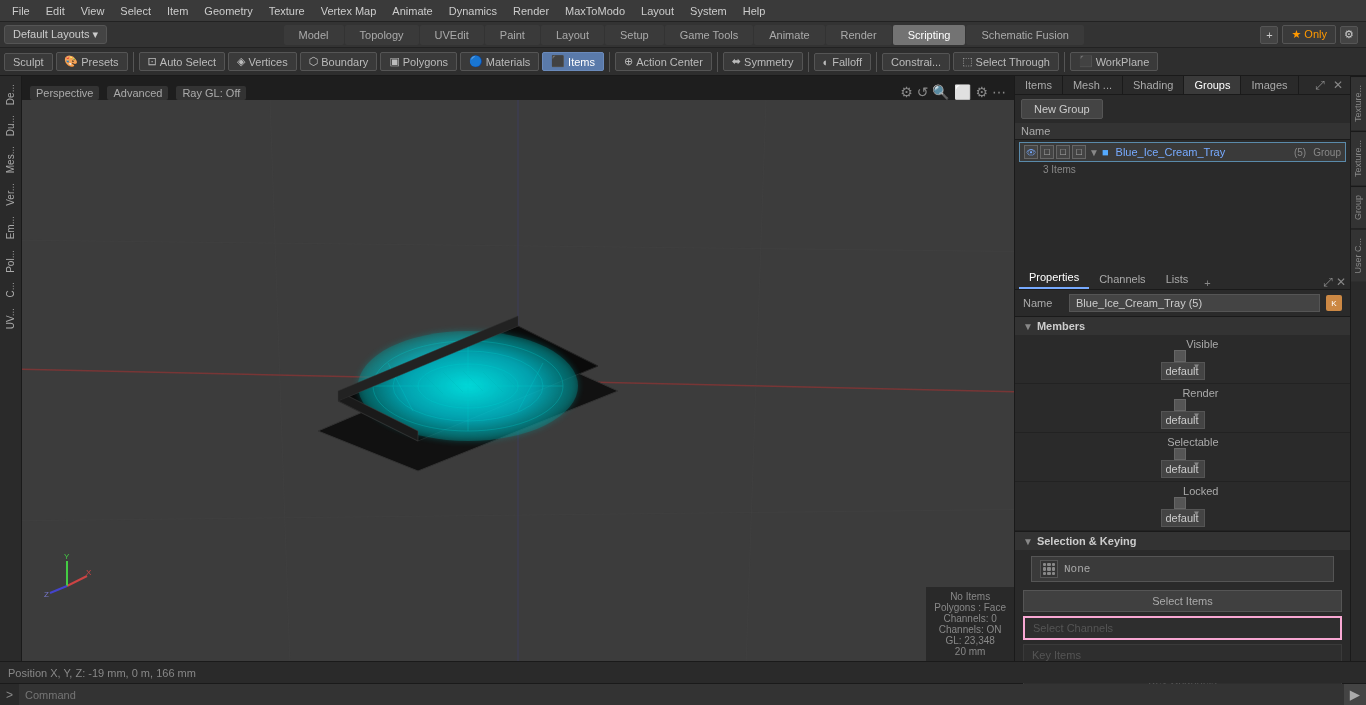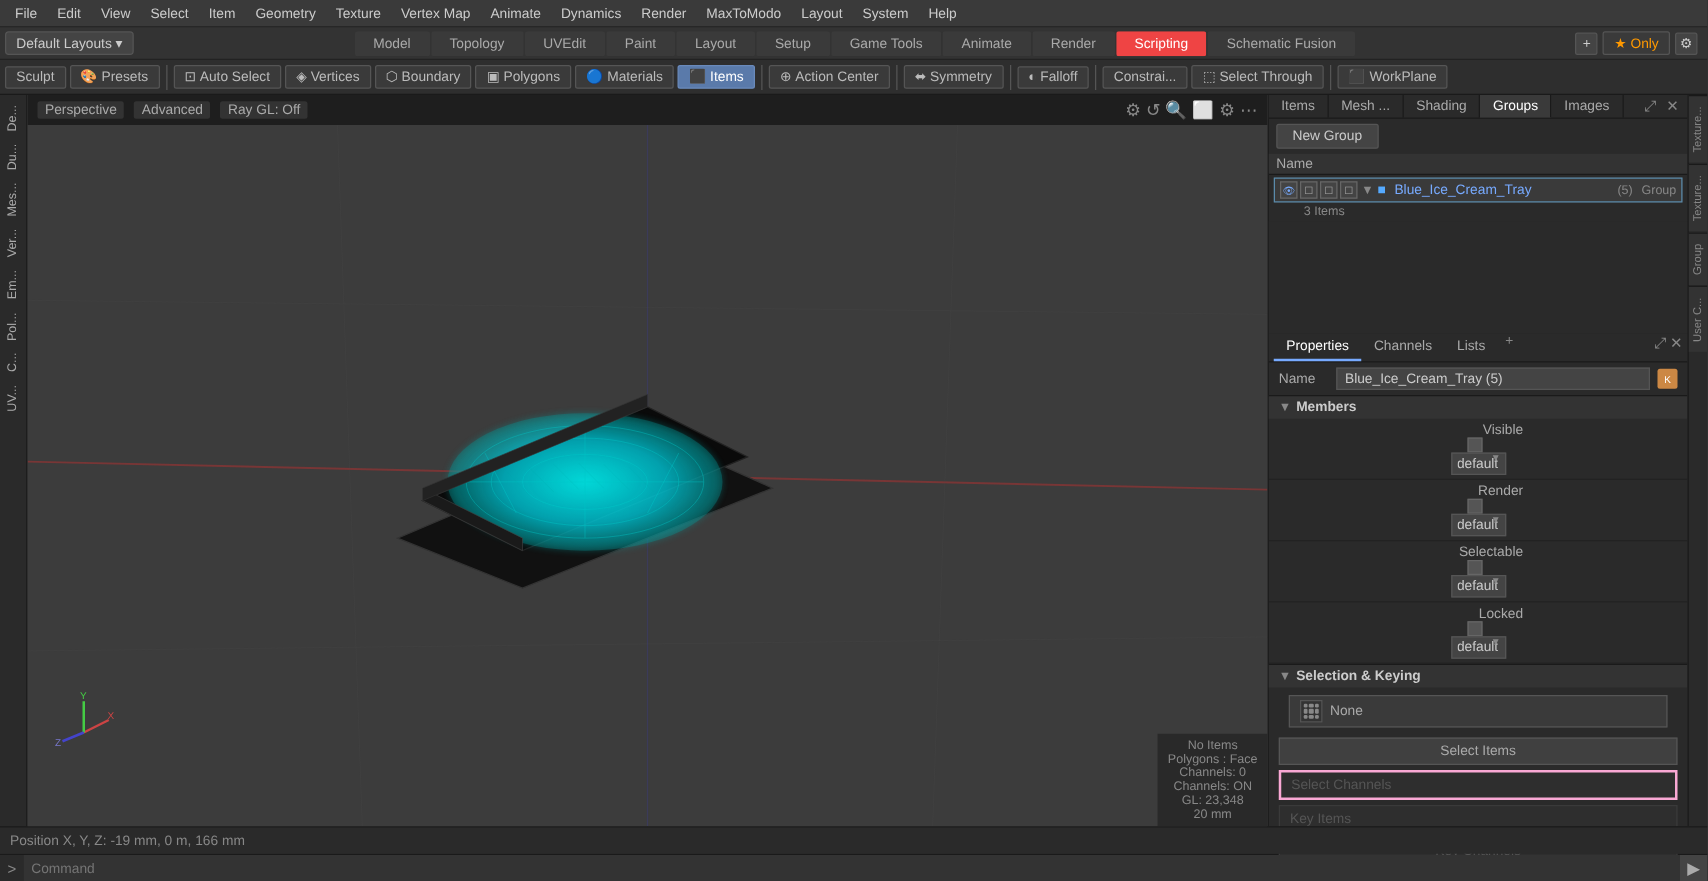--- a/index.html
+++ b/index.html
@@ -7,41 +7,41 @@
 
     
     #menu-bar { display: flex; align-items: center; background: #3a3a3a; height: 22px; padding: 0 4px; border-bottom: 1px solid #222; }
     .menu-item { padding: 2px 8px; color: #ccc; cursor: pointer; font-size: 11px; }
 
     
     #layout-bar { display: flex; align-items: center; background: #333; height: 26px; border-bottom: 1px solid #222; }
     .layout-dropdown { background: #444; color: #ccc; border: 1px solid #555; padding: 2px 8px; font-size: 11px; margin-left: 4px; border-radius: 3px; }
     .layout-tabs { display: flex; flex: 1; justify-content: center; gap: 1px; }
     .layout-tab { padding: 3px 14px; background: #3a3a3a; color: #aaa; font-size: 11px; border-radius: 2px; cursor: pointer; border: 1px solid transparent; }
-    .layout-tab.active { background: #ef4444; color: #fff; }
+    .layout-tab.active { background: #737373; color: #fff; }
     .layout-extra { display: flex; align-items: center; gap: 4px; margin-right: 8px; }
     .star-only { color: #f90; font-size: 11px; background: #3a3a3a; padding: 2px 8px; border-radius: 2px; border: 1px solid #555; }
     .plus-btn { color: #ccc; background: #444; border: 1px solid #555; width: 18px; height: 18px; display: flex; align-items: center; justify-content: center; border-radius: 2px; cursor: pointer; }
 
     
     #tool-bar { display: flex; align-items: center; background: #2e2e2e; height: 28px; padding: 0 4px; gap: 3px; border-bottom: 1px solid #1a1a1a; }
     .tool-btn { padding: 2px 8px; background: #3a3a3a; color: #bbb; border: 1px solid #555; border-radius: 2px; font-size: 11px; cursor: pointer; white-space: nowrap; display: flex; align-items: center; gap: 3px; }
     .tool-btn.active { background: #5a7aaa; color: #fff; border-color: #6a8abb; }
     .tool-separator { width: 1px; height: 20px; background: #555; margin: 0 2px; }
 
     
     #main { display: flex; height: calc(705px - 22px - 26px - 28px - 28px); }
 
     
     #left-sidebar { width: 22px; background: #2a2a2a; border-right: 1px solid #1a1a1a; display: flex; flex-direction: column; align-items: center; padding-top: 4px; gap: 2px; }
     .sidebar-item-v { writing-mode: vertical-rl; transform: rotate(180deg); font-size: 10px; color: #aaa; padding: 4px 2px; cursor: pointer; white-space: nowrap; }
 
     
     #viewport { flex: 1; background: #3c3c3c; position: relative; overflow: hidden; }
-    #viewport-header { display: flex; align-items: center; background: rgba(0,0,0,0.5); height: 24px; padding: 0 8px; gap: 8px; }
+    #viewport-header { display: flex; align-items: flex-end; background: rgba(0,0,0,0.5); height: 24px; padding: 0 8px; gap: 8px; }
     .vp-label { color: #aaa; font-size: 11px; background: #333; padding: 1px 6px; border-radius: 2px; }
     .vp-icons { margin-left: auto; display: flex; gap: 4px; color: #888; font-size: 14px; }
 
     
     #scene { position: absolute; top: 24px; left: 0; right: 0; bottom: 0; }
 
     
     #tray-container { position: absolute; left: 50%; top: 50%; transform: translate(-50%, -50%); }
 
     
@@ -76,21 +76,21 @@
 
     
     #group-item { display: flex; align-items: center; padding: 2px 4px; background: #3a3a3a; border: 1px solid #5a8aaa; margin: 2px 4px; gap: 3px; }
     .group-icons { display: flex; gap: 2px; }
     .g-icon { width: 14px; height: 14px; background: #444; border: 1px solid #666; display: flex; align-items: center; justify-content: center; font-size: 8px; color: #aaa; cursor: pointer; }
     .g-icon.eye { color: #7af; }
     .group-expand { color: #888; font-size: 10px; cursor: pointer; }
     .group-name { color: #7af; font-size: 11px; flex: 1; }
     .group-tag { color: #888; font-size: 10px; }
     .group-sub { color: #888; font-size: 10px; padding-left: 28px; padding-bottom: 2px; }
-    #props-tabs { display: flex; align-items: flex-start; background: #2a2a2a; border-bottom: 1px solid #1a1a1a; padding: 0 4px; }
+    #props-tabs { display: flex; align-items: flex-end; background: #2a2a2a; border-bottom: 1px solid #1a1a1a; padding: 0 4px; }
     .props-tab { padding: 4px 10px; color: #aaa; font-size: 11px; cursor: pointer; }
     .props-tab.active { color: #fff; border-bottom: 2px solid #7af; }
     .props-tab-add { color: #888; padding: 0 6px; cursor: pointer; }
     .props-tab-icons { margin-left: auto; display: flex; gap: 3px; color: #888; font-size: 12px; }
 
     
     .name-row { display: flex; align-items: center; padding: 4px 8px; gap: 6px; }
     .name-label { color: #aaa; font-size: 11px; width: 40px; }
     .name-input { flex: 1; background: #444; border: 1px solid #555; color: #ccc; font-size: 11px; padding: 2px 6px; }
     .name-icon { width: 16px; height: 16px; background: #c84; border-radius: 2px; display: flex; align-items: center; justify-content: center; color: #fff; font-size: 8px; }
@@ -103,21 +103,21 @@
     
     .member-row { display: flex; align-items: center; padding: 3px 12px; border-bottom: 1px solid #222; flex-direction: column; }
     .member-label { color: #aaa; font-size: 11px; width: 80px; text-align: right; margin-right: 8px; }
     .member-select { flex: 1; background: #444; border: 1px solid #555; color: #ccc; font-size: 11px; padding: 2px 4px; appearance: none; }
     .member-select-wrap { flex: 1; position: relative; display: flex; }
     .member-select-wrap::after { content: '▼'; position: absolute; right: 4px; color: #888; font-size: 8px; pointer-events: none; }
     .member-check { width: 12px; height: 12px; background: #555; border: 1px solid #666; margin-right: 6px; }
 
     
     .sel-key-btn { background: #3a3a3a; border: 1px solid #555; color: #aaa; font-size: 11px; padding: 3px 8px; cursor: pointer; text-align: left; margin: 2px 8px; width: calc(100% - 16px); }
-    .sel-key-btn.has-icon { display: flex; align-items: center; gap: 6px; }
+    .sel-key-btn.has-icon { display: flex; align-items: center; gap: 6px; font-family: Liberation Mono, monospace; }
     .key-icon { width: 18px; height: 18px; background: #333; border: 1px solid #555; display: grid; grid-template-columns: 1fr 1fr 1fr; gap: 1px; padding: 2px; }
     .key-dot { background: #888; border-radius: 1px; }
     .sel-key-btn.disabled { color: #555; border-color: #3a3a3a; cursor: default; }
 
     
     #right-edge { width: 16px; background: #2a2a2a; border-left: 1px solid #1a1a1a; display: flex; flex-direction: column; gap: 1px; }
     .edge-tab { writing-mode: vertical-rl; transform: rotate(180deg); font-size: 9px; color: #888; padding: 8px 2px; cursor: pointer; background: #333; border-bottom: 1px solid #1a1a1a; white-space: nowrap; }
 
     
     #axis-indicator { position: absolute; bottom: 60px; left: 20px; width: 50px; height: 50px; }

